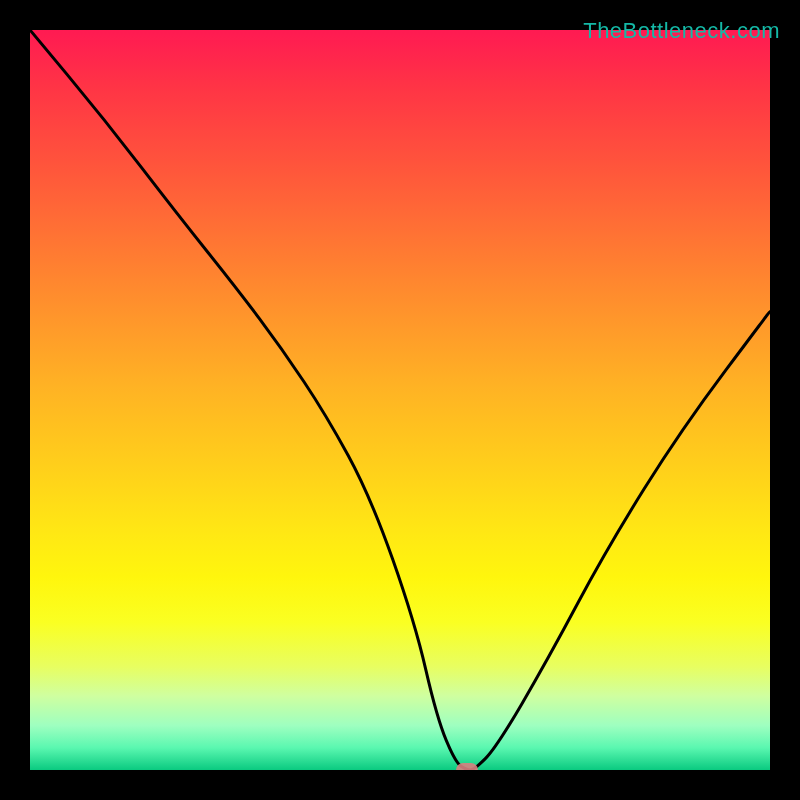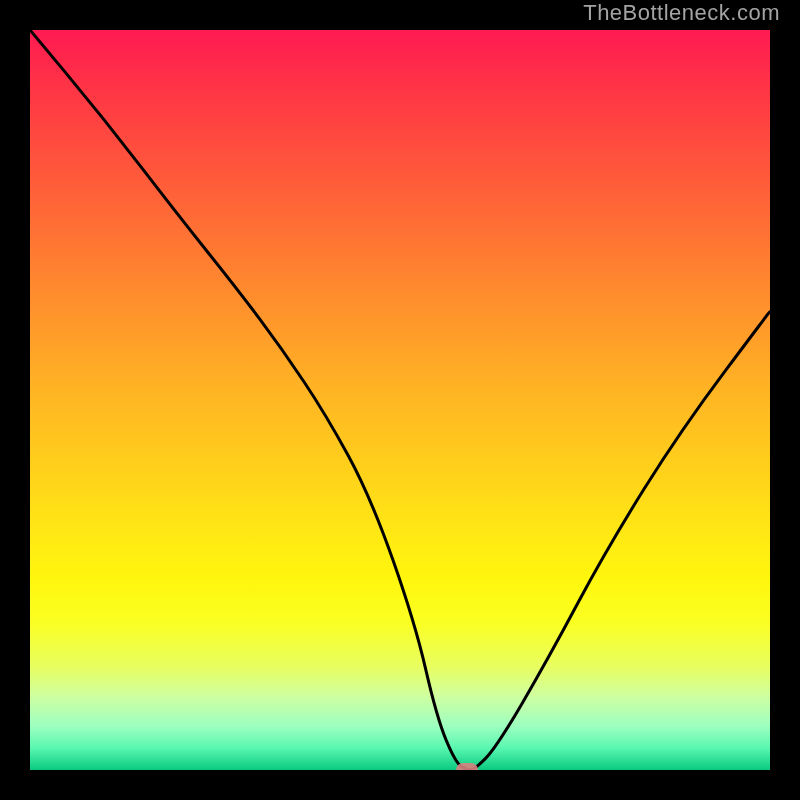--- a/index.html
+++ b/index.html
@@ -6,23 +6,23 @@
   body {
     width: 800px;
     height: 800px;
     background: #000;
     font-family: Arial, Helvetica, sans-serif;
     position: relative;
     overflow: hidden;
   }
   .watermark {
     position: absolute;
-    top: 0;
+    top: 18px;
     right: 20px;
-    color: #a3a3a3;
+    color: #14b8a6;
     font-size: 22px;
     font-weight: 500;
     z-index: 5;
     letter-spacing: 0.5px;
   }
   .plot-area {
     position: absolute;
     left: 30px;
     top: 30px;
     width: 740px;

